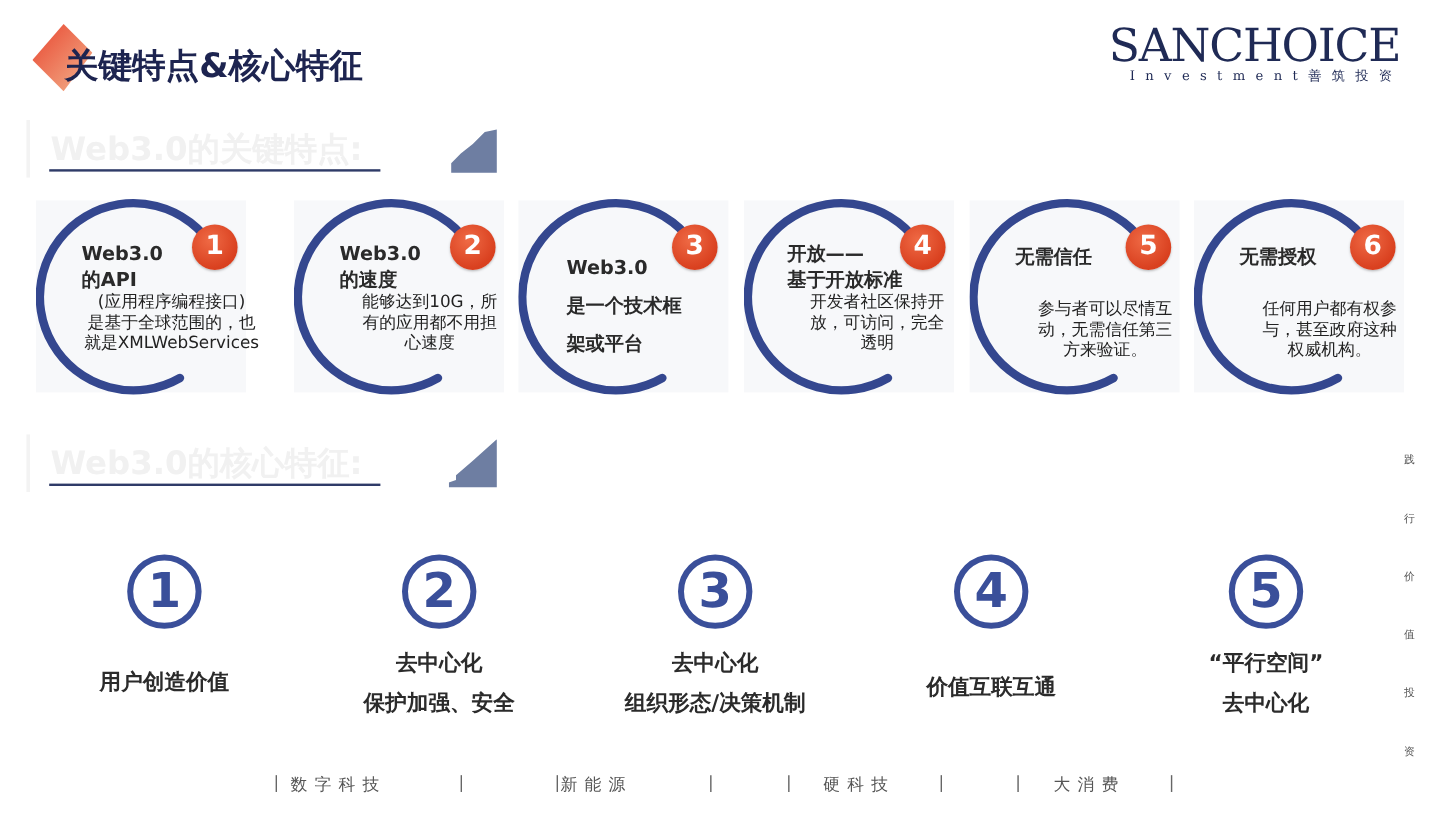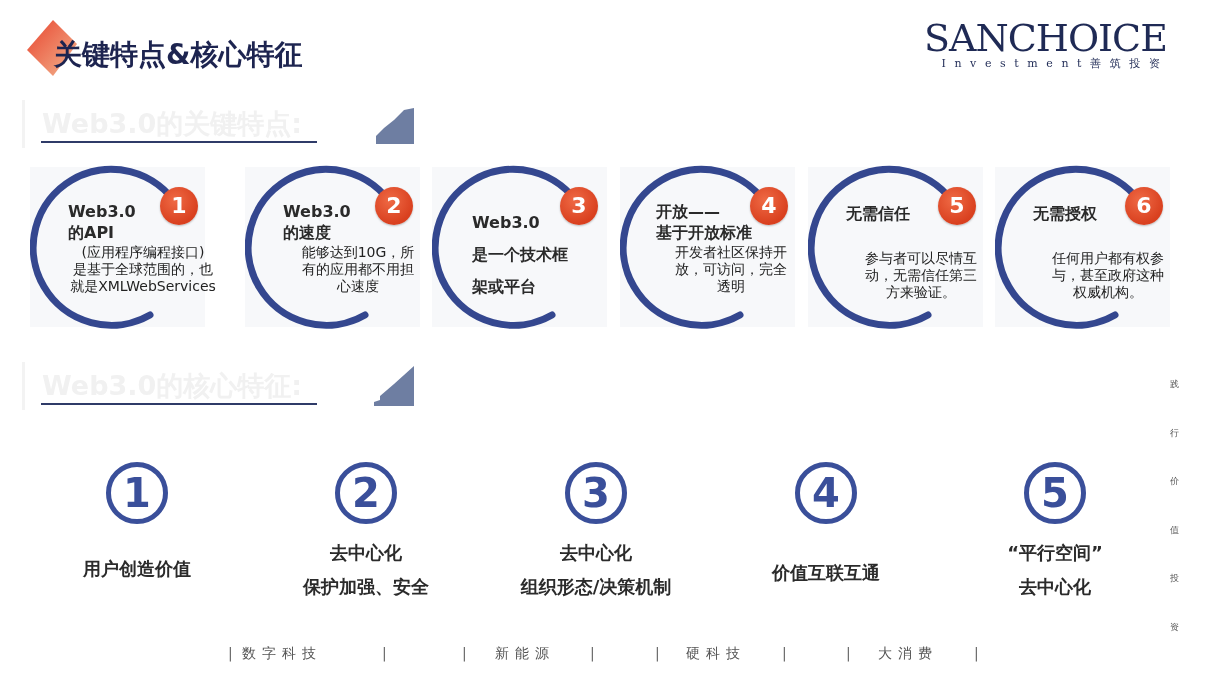--- a/index.html
+++ b/index.html
@@ -187,21 +187,21 @@
   <span>值</span>
   <span>投</span>
   <span>资</span>
 </div>
 
 <div class="footer">
   <span class="sep" style="left:228px;">|</span>
   <span class="item" style="left:242px;">数字科技</span>
   <span class="sep" style="left:382px;">|</span>
   <span class="sep" style="left:462px;">|</span>
-  <span class="item" style="left:495px;">新能源</span>
+  <span class="item" style="left:467px;">新能源</span>
   <span class="sep" style="left:590px;">|</span>
   <span class="sep" style="left:655px;">|</span>
   <span class="item" style="left:686px;">硬科技</span>
   <span class="sep" style="left:782px;">|</span>
   <span class="sep" style="left:846px;">|</span>
   <span class="item" style="left:878px;">大消费</span>
   <span class="sep" style="left:974px;">|</span>
 </div>
 
 </body></html>

